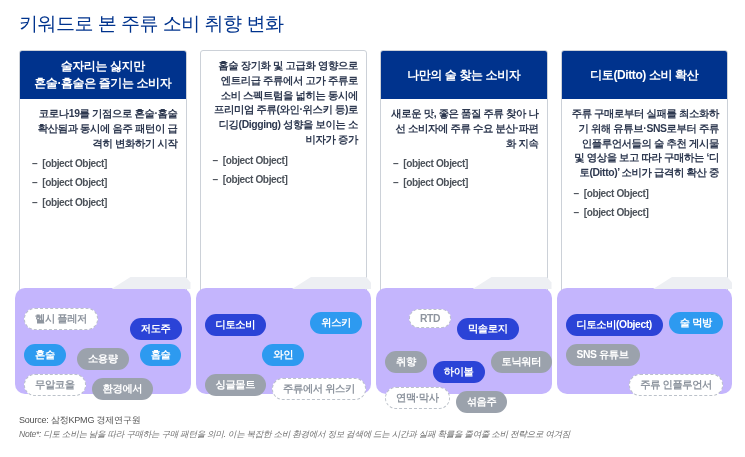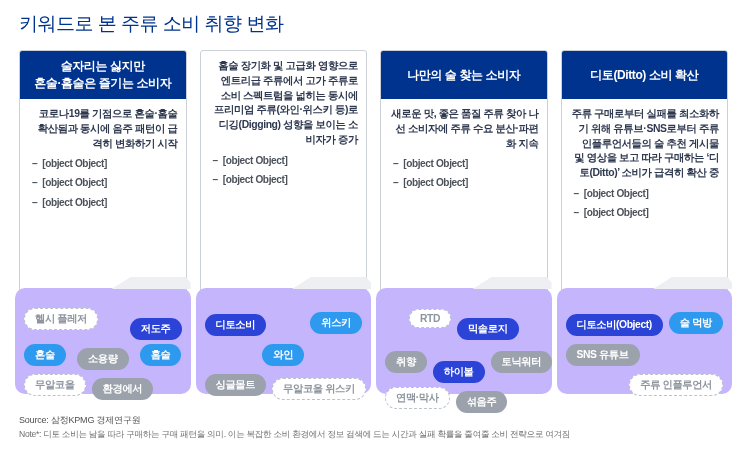--- a/index.html
+++ b/index.html
@@ -60,21 +60,21 @@
     font-size:10.3px; font-weight:bold; letter-spacing:-0.4px;
     padding:4px 11px; border-radius:999px; white-space:nowrap;
   }
   .tag-row .pill:nth-child(even) { transform:translateY(4px); }
   .pill-royal  { background:#2b43d7; color:#ffffff;margin-top:13px; }
   .pill-sky    { background:#2d9af0; color:#ffffff; }
   .pill-gray   { background:#9ba2ac; color:#ffffff; }
   .pill-dashed { background:#ffffff; border:1px dashed #bcc2ca; color:#8e959f; padding:3px 10px; }
   .footer { margin:20px 0 0 19px; }
   .footer-source { font-size:9px; color:#4f4f4f; letter-spacing:-0.2px; }
-  .footer-note   { font-size:8.6px; color:#6e6e6e; letter-spacing:-0.3px; margin-top:2px; }
+  .footer-note   { font-size:8.6px; color:#6e6e6e; letter-spacing:-0.3px; margin-top:2px;font-style:italic; }
 </style>
 </head>
 <body>
 
 <h1 class="page-title">키워드로 본 주류 소비 취향 변화</h1>
 
 <div class="columns">
   <div class="column">
     <div class="card">
       <div class="card-header">술자리는 싫지만
@@ -125,21 +125,21 @@
             <span class="pill pill-royal">디토소비</span><span class="pill pill-sky">위스키</span>
           </div>
         </div>
           <div class="tag-row align-center">
           <div style="display:contents">
             <span class="pill pill-sky">와인</span>
           </div>
         </div>
           <div class="tag-row align-between">
           <div style="display:contents">
-            <span class="pill pill-gray">싱글몰트</span><span class="pill pill-dashed">무알코올 위스키</span>
+            <span class="pill pill-gray">싱글몰트</span><span class="pill pill-dashed">주류에서 위스키</span>
           </div>
         </div>
       </div>
     </div>
   </div>
     <div class="column">
     <div class="card">
       <div class="card-header">나만의 술 찾는 소비자</div>
       <div class="card-body">
         <p class="card-intro">새로운 맛, 좋은 품질 주류 찾아 나선 소비자에 주류 수요 분산·파편화 지속</p>

